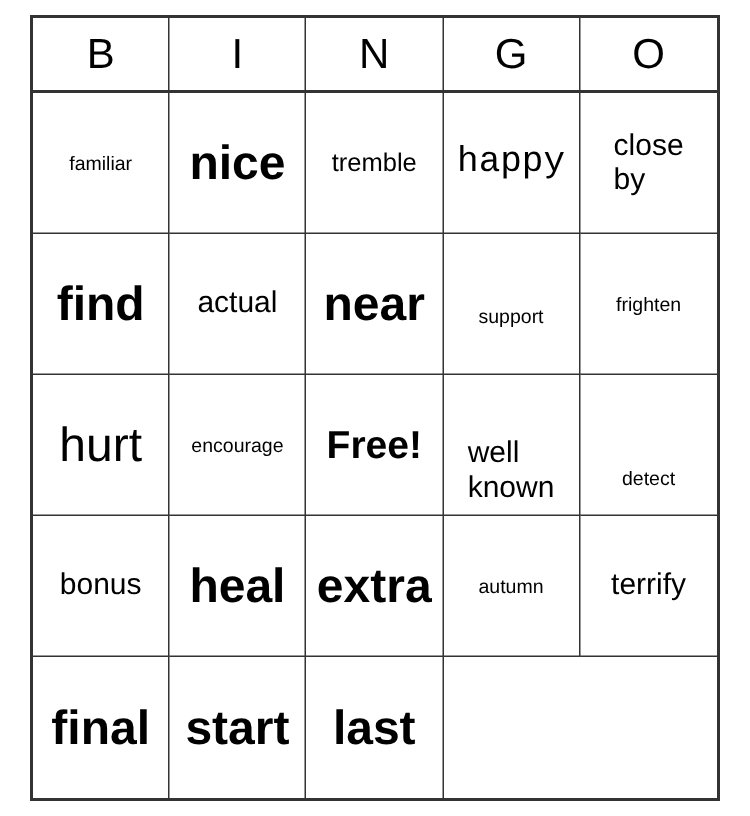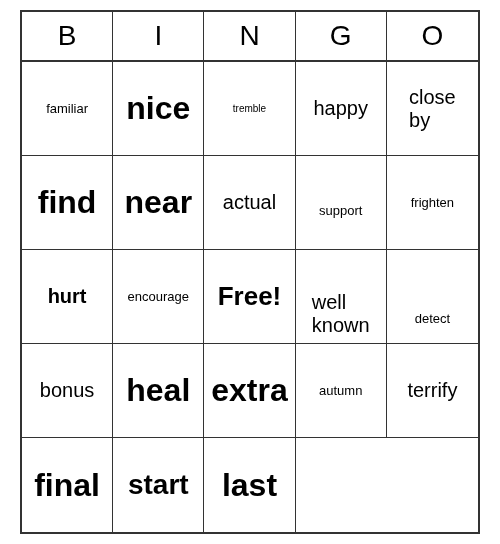--- a/index.html
+++ b/index.html
@@ -83,45 +83,45 @@
       <div class="bingo-header-cell">O</div>
     </div>
   <div class="bingo-grid">
   <div class="bingo-cell">
         <span style="font-size: 13px;">familiar</span>
       </div>
       <div class="bingo-cell">
         <span style="font-size: 32px; font-weight: bold;">nice</span>
       </div>
       <div class="bingo-cell">
-        <span style="font-size: 10px;">tremble</span>
+        <span style="font-size: 17px;">tremble</span>
       </div>
       <div class="bingo-cell">
-        <span style="font-size: 20px;">happy</span>
+        <span style="font-size: 24px; font-family: Liberation Mono, monospace;">happy</span>
       </div>
       <div class="bingo-cell">
         <span style="font-size: 20px;">close<br>by</span>
       </div>
       <div class="bingo-cell">
         <span style="font-size: 32px; font-weight: bold;">find</span>
       </div>
       <div class="bingo-cell">
-        <span style="font-size: 32px; font-weight: bold;">near</span>
+        <span style="font-size: 20px;">actual</span>
       </div>
       <div class="bingo-cell">
-        <span style="font-size: 20px;">actual</span>
+        <span style="font-size: 32px; font-weight: bold;">near</span>
       </div>
       <div class="bingo-cell">
         <span style="font-size: 13px; margin-top: 16px;">support</span>
       </div>
       <div class="bingo-cell">
         <span style="font-size: 13px;">frighten</span>
       </div>
       <div class="bingo-cell">
-        <span style="font-size: 20px; font-weight: bold;">hurt</span>
+        <span style="font-size: 32px; font-weight: normal;">hurt</span>
       </div>
       <div class="bingo-cell">
         <span style="font-size: 13px;">encourage</span>
       </div>
       <div class="bingo-cell">
         <span style="font-size: 26px; font-weight: bold;">Free!</span>
       </div>
       <div class="bingo-cell">
         <span style="font-size: 20px; margin-top: 35px;">well<br>known</span>
       </div>
@@ -140,19 +140,19 @@
       <div class="bingo-cell">
         <span style="font-size: 13px;">autumn</span>
       </div>
       <div class="bingo-cell">
         <span style="font-size: 20px;">terrify</span>
       </div>
       <div class="bingo-cell">
         <span style="font-size: 32px; font-weight: bold;">final</span>
       </div>
       <div class="bingo-cell">
-        <span style="font-size: 28px; font-weight: bold;">start</span>
+        <span style="font-size: 32px; font-weight: bold;">start</span>
       </div>
       <div class="bingo-cell">
         <span style="font-size: 32px; font-weight: bold;">last</span>
       </div>
     </div>
 </div>
 
 </body></html>

